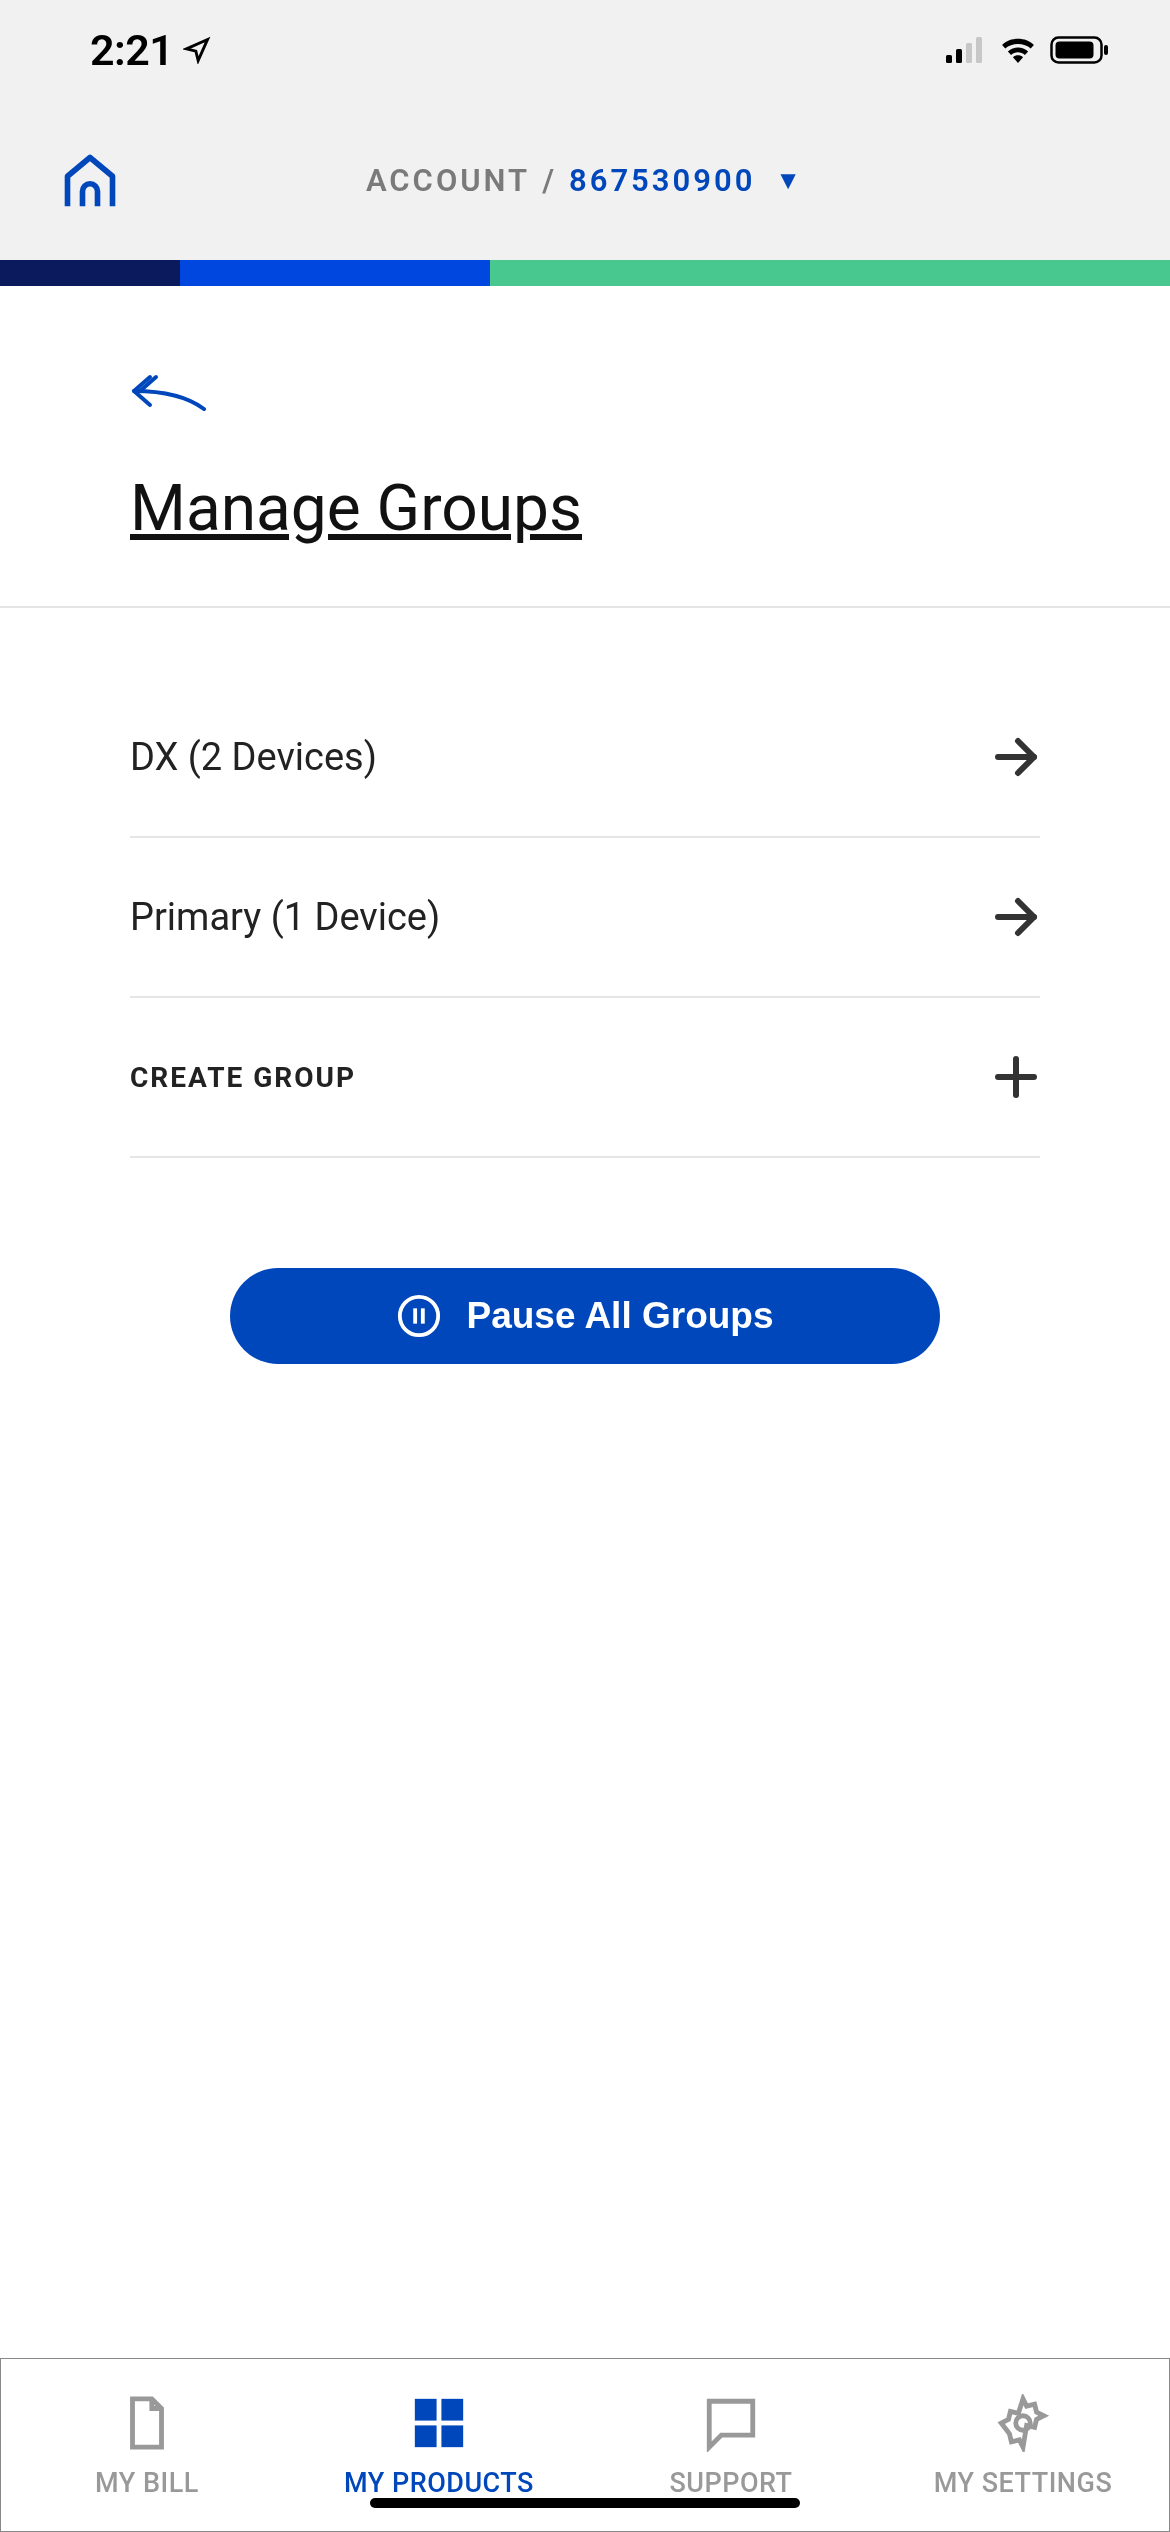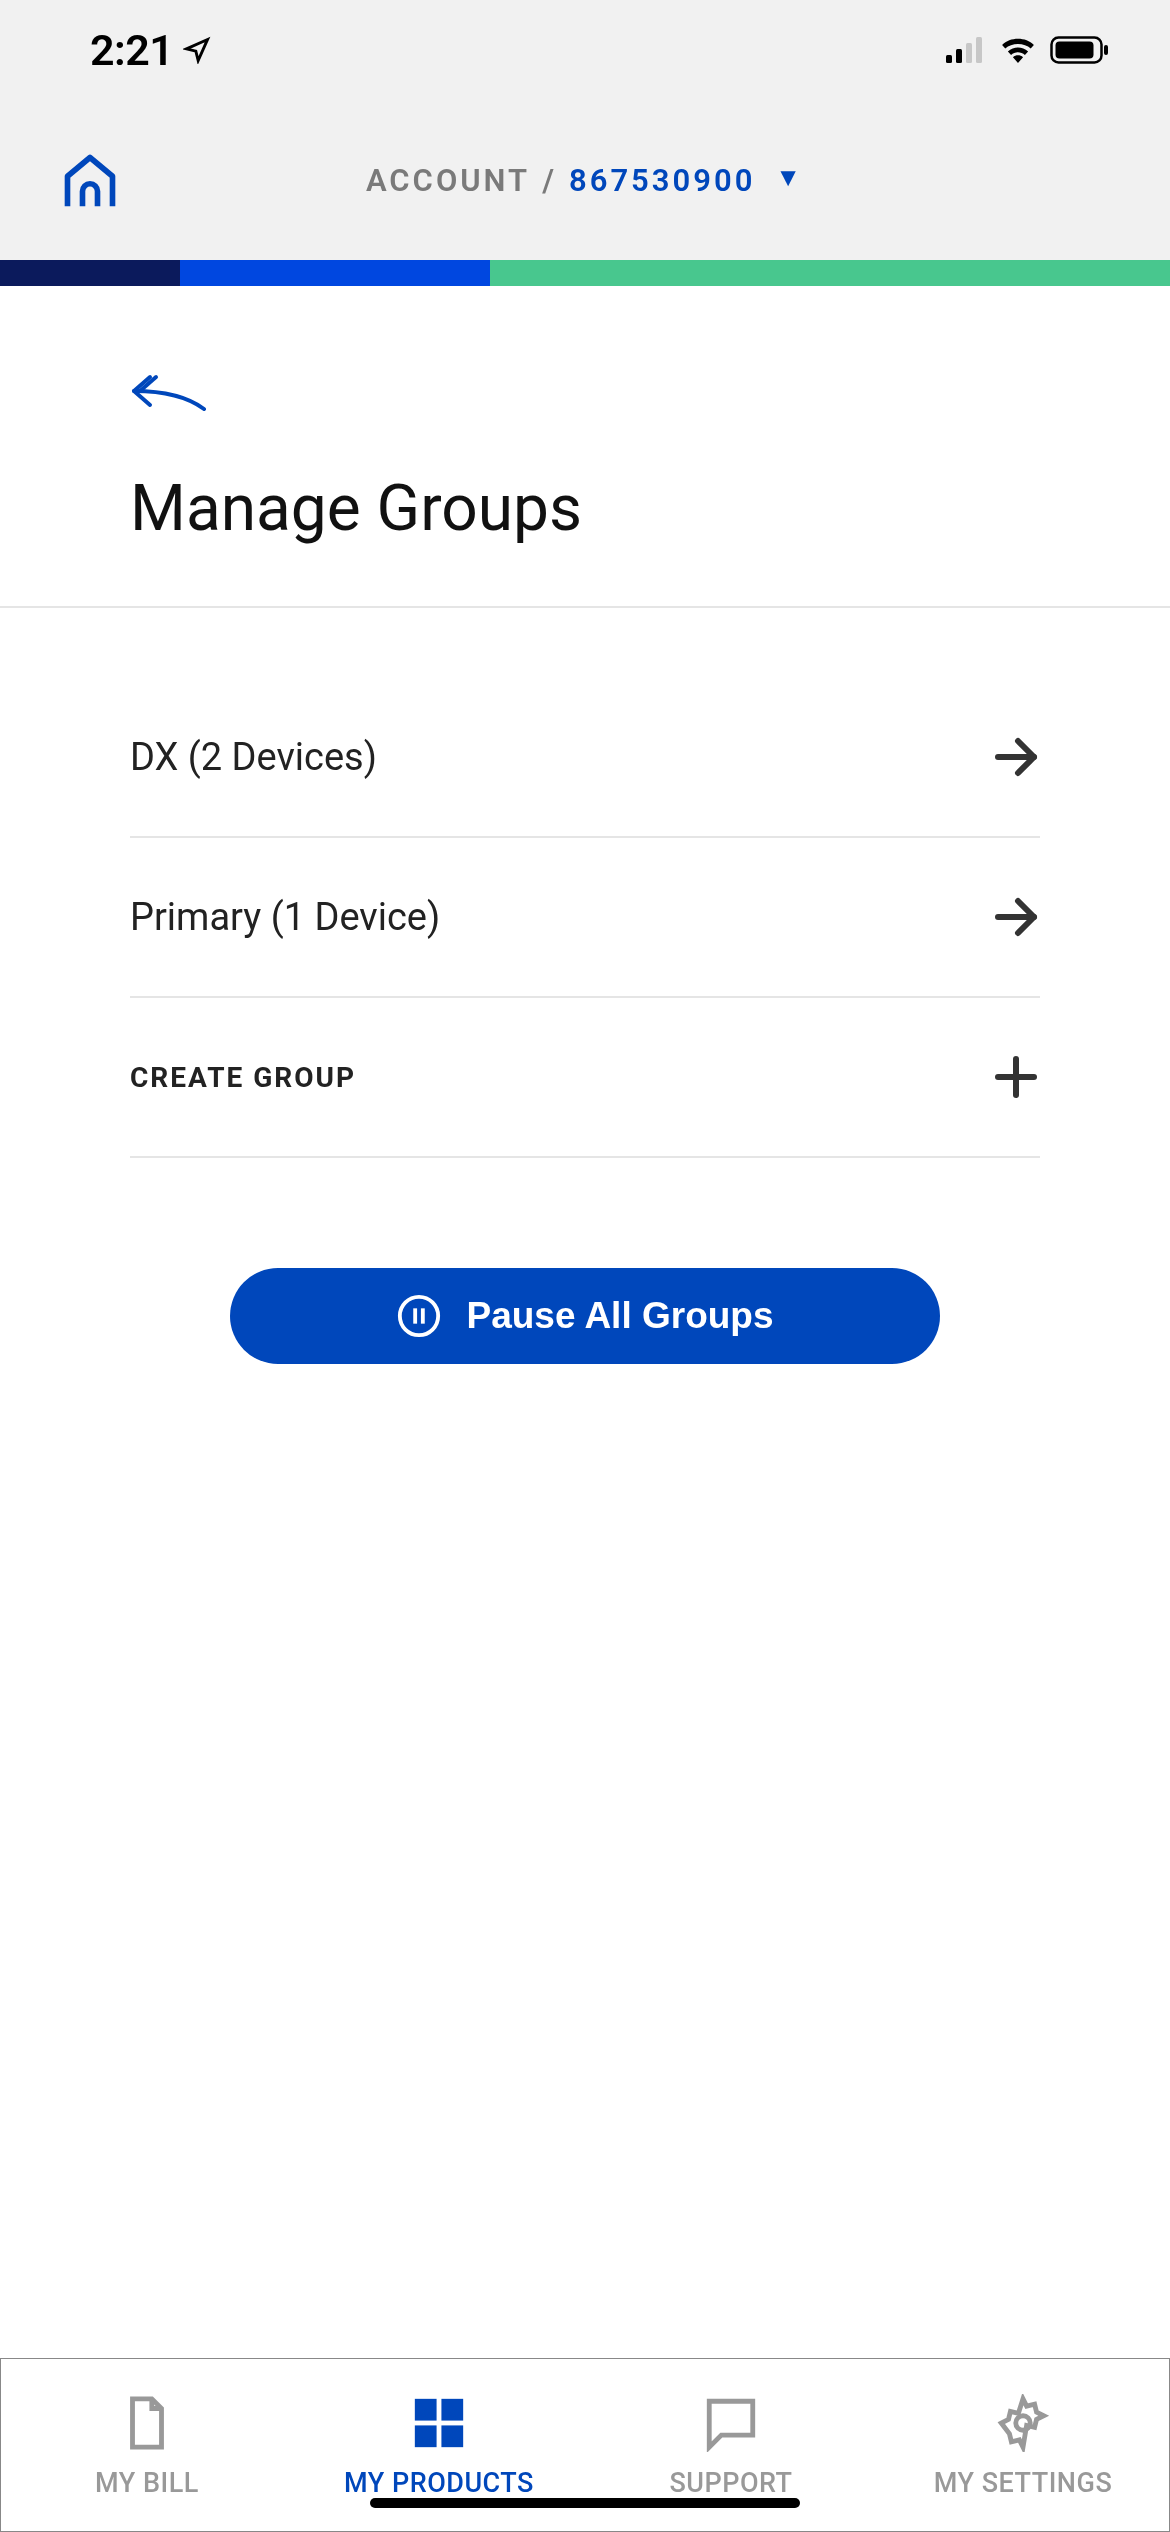--- a/index.html
+++ b/index.html
@@ -54,21 +54,21 @@
   .home-btn {
     width: 60px;
     height: 60px;
     color: #0047bb;
   }
   .account-block {
     position: absolute;
     left: 50%;
     transform: translateX(-50%);
     display: flex;
-    align-items: flex-start;
+    align-items: center;
     gap: 12px;
     font-size: 31px;
     font-weight: 600;
     letter-spacing: 3px;
   }
   .account-label { color: #7a7a7a; }
   .account-sep { color: #7a7a7a; }
   .account-number { color: #0047bb; letter-spacing: 3px; }
   .account-caret { color: #0047bb; font-size: 26px; margin-left: 8px; }
 
@@ -94,20 +94,21 @@
   .back-btn {
     width: 80px;
     height: 50px;
     color: #0047bb;
   }
   .page-title {
     font-size: 64px;
     font-weight: 400;
     color: #111;
     padding: 30px 130px 60px 130px;
+    text-decoration: underline;
   }
   .page-header-wrap {
     border-bottom: 2px solid #e5e5e5;
   }
 
   .groups-list {
     padding: 0 130px;
     margin-top: 70px;
   }
   .list-row {

